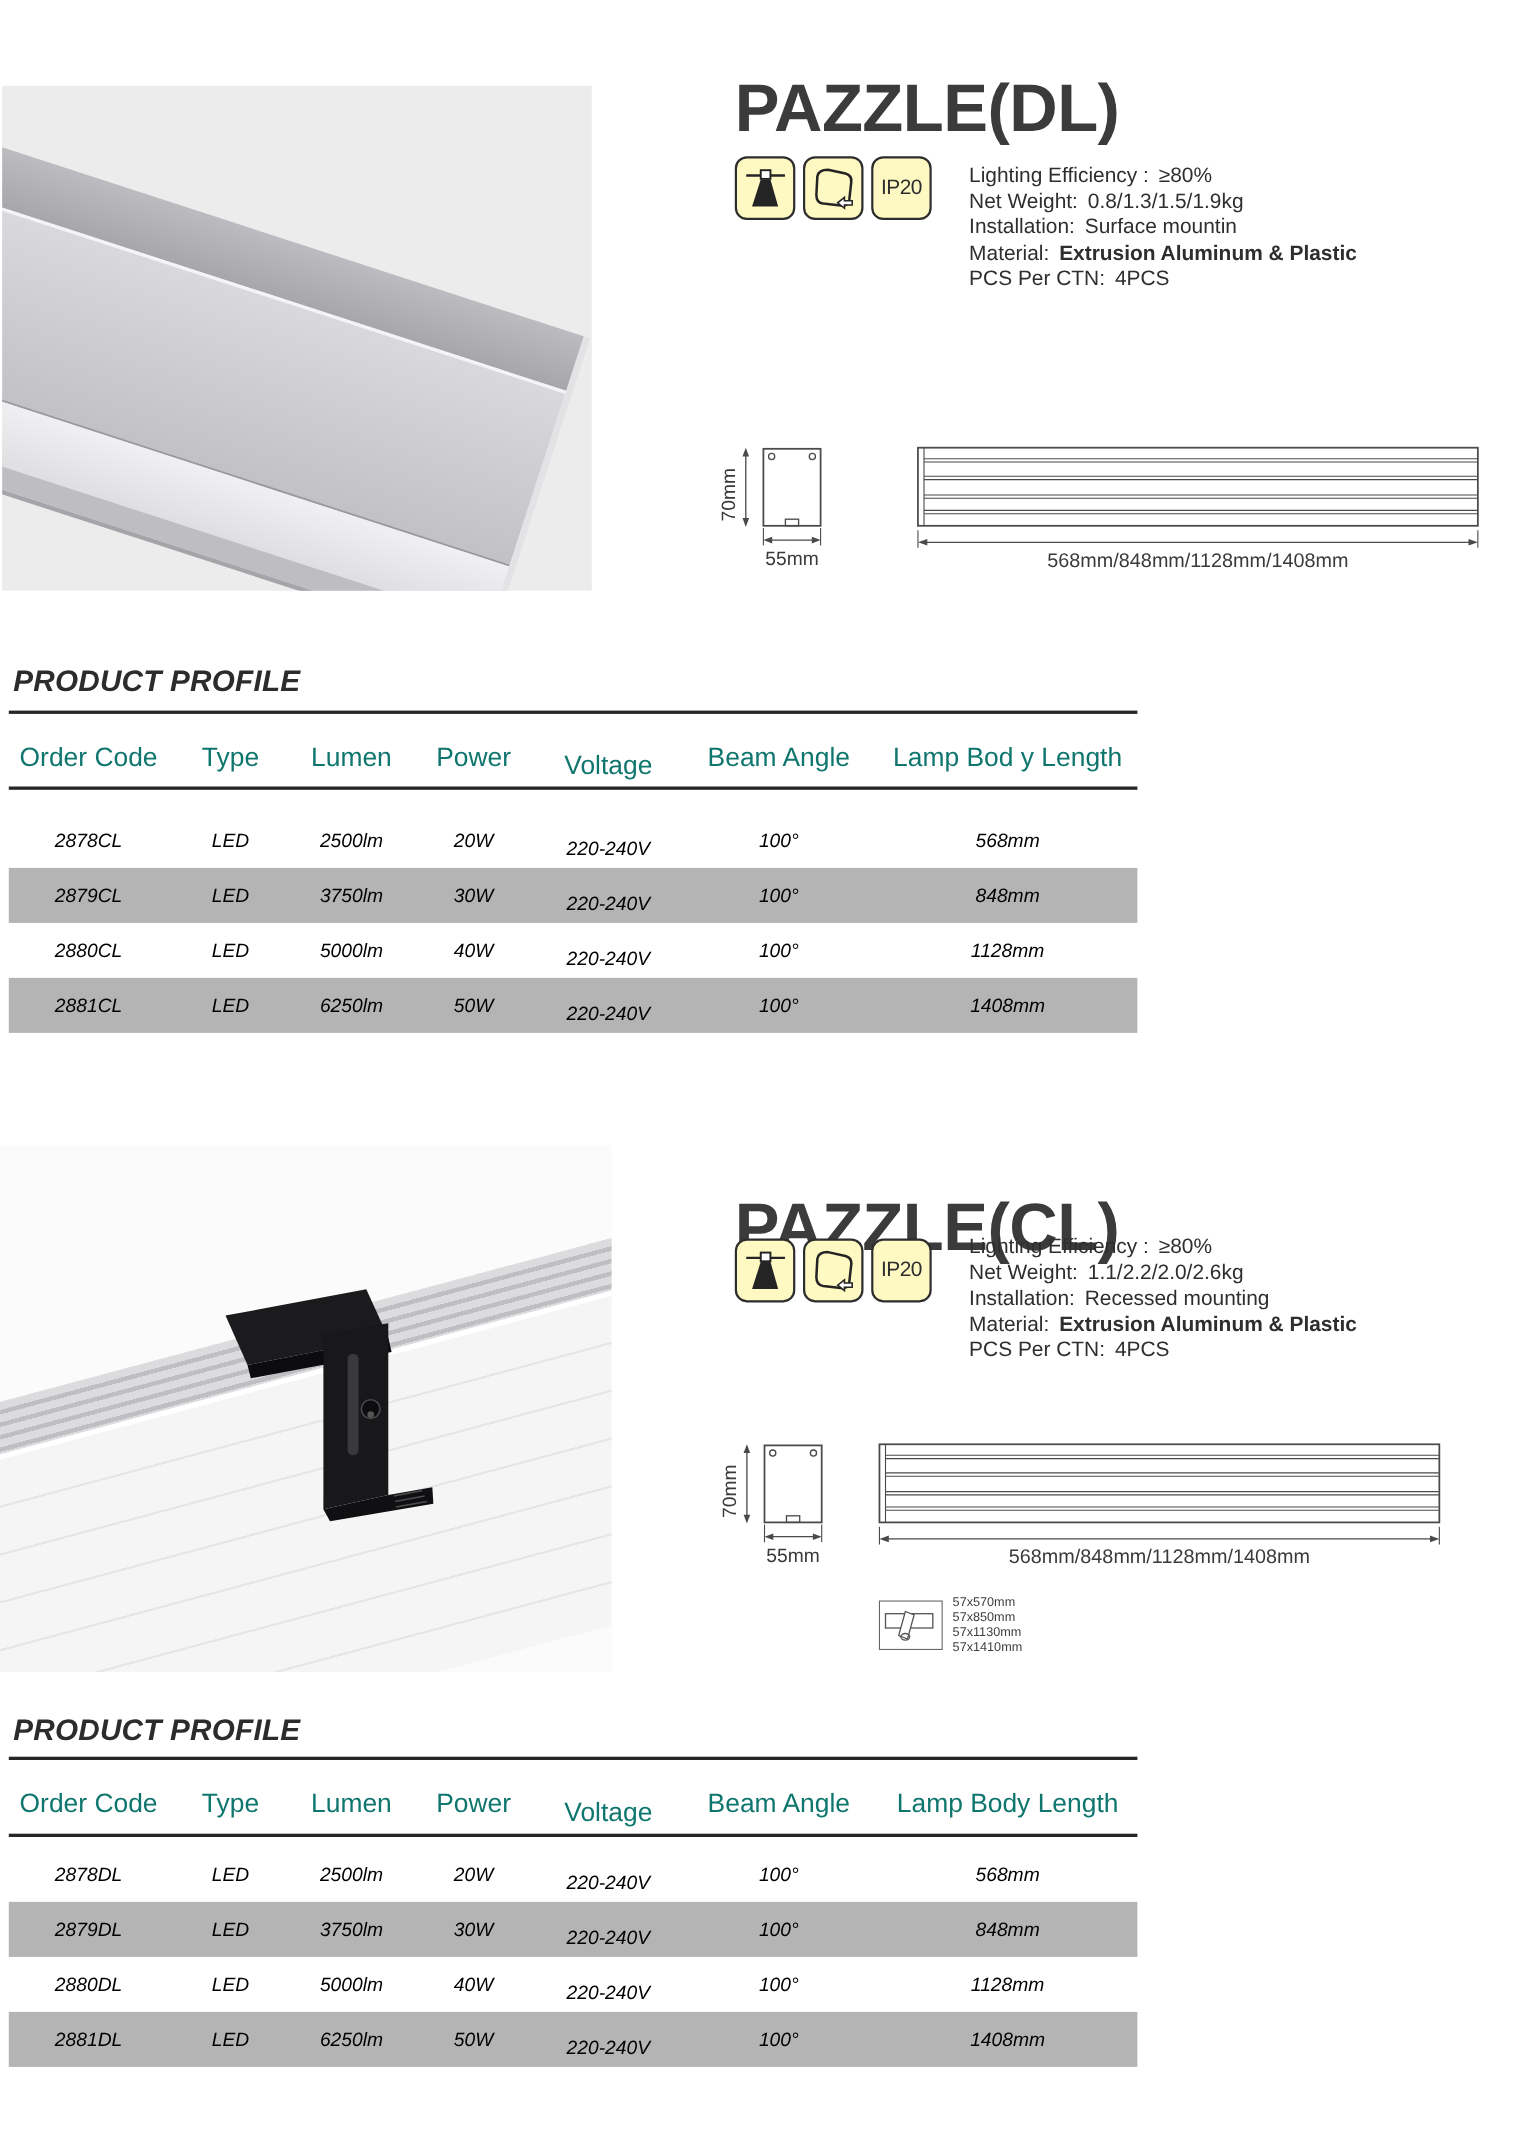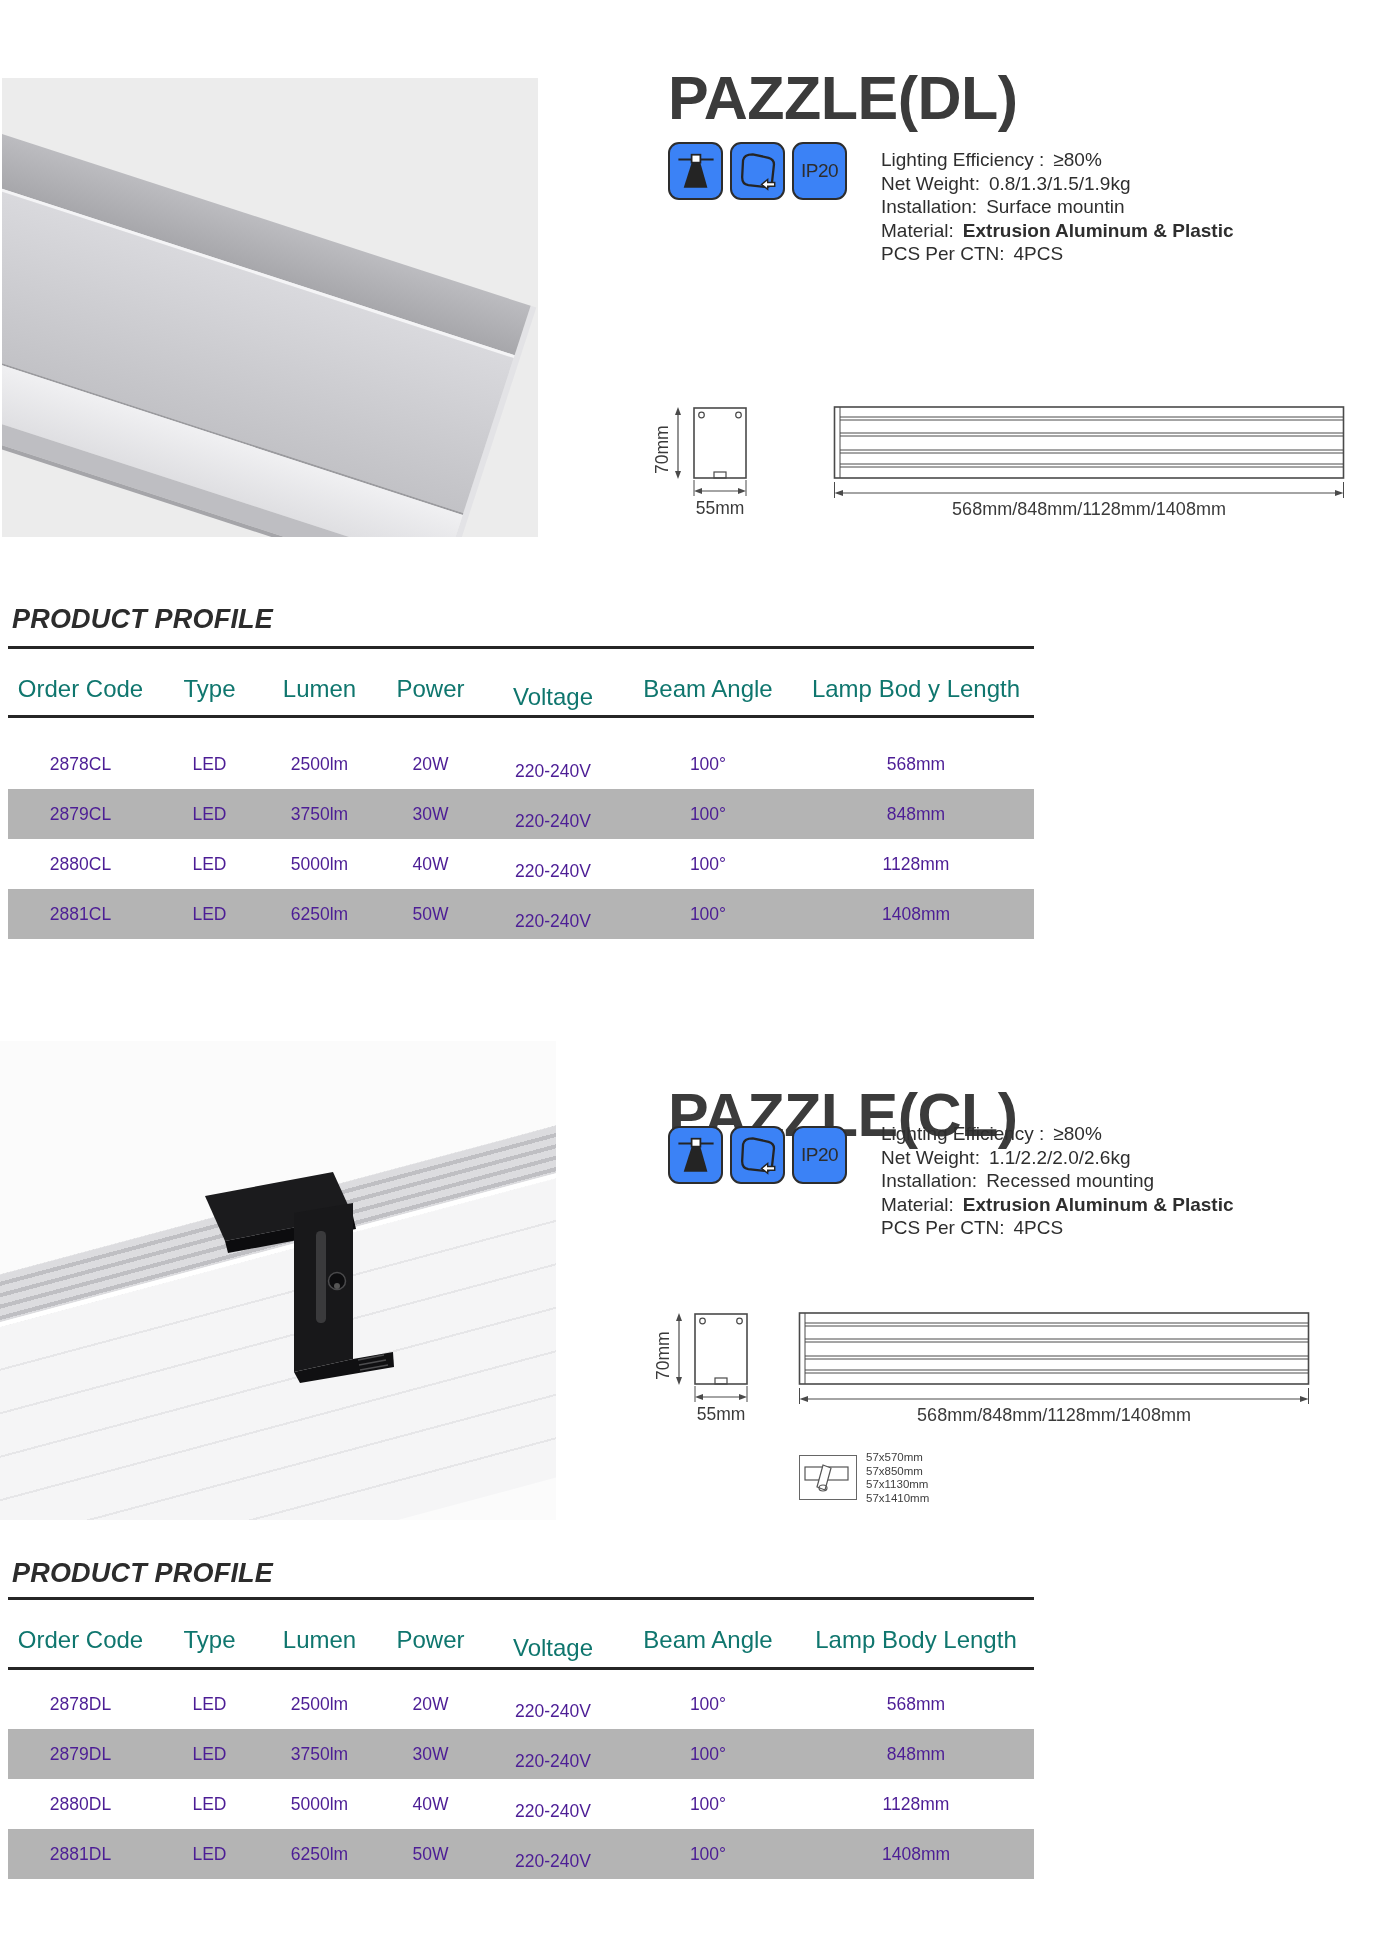--- a/index.html
+++ b/index.html
@@ -26,21 +26,21 @@
   .bar2 .g-hl{height:5px;background:#ffffff;}
   .bar2 .g-face{flex:1;background:repeating-linear-gradient(180deg,#f5f5f6 0 40px,#e6e6e8 40px 42px);}
   .clamp{position:absolute;left:0;top:0;}
 
   
   .title{position:absolute;left:668px;font-size:61px;font-weight:600;color:#3b3b3b;
          letter-spacing:-0.5px;line-height:1.05;margin:0;}
   .t1{top:66px;} .t2{top:1083px;}
   .icons{position:absolute;display:flex;gap:7px;}
   .icons1{left:668px;top:142px;} .icons2{left:668px;top:1126px;}
-  .icon-box{width:55px;height:58px;border:2.5px solid #2d2d2d;border-radius:11px;background:#3b82f6;
+  .icon-box{width:55px;height:58px;border:2.5px solid #2d2d2d;border-radius:11px;background:#fef9c3;
             display:flex;align-items:center;justify-content:center;box-sizing:border-box;}
   .ip-text{font-size:19px;color:#2d2d2d;font-weight:500;letter-spacing:-0.5px;}
   .specs{position:absolute;font-size:19px;line-height:23.5px;color:#2e2e2e;white-space:nowrap;}
   .specs1{left:881px;top:148px;} .specs2{left:881px;top:1122px;}
   .spec-line .sl{margin-right:9px;}
   .sv.b{font-weight:700;}
 
   
   svg text{font-family:"Liberation Sans","DejaVu Sans",sans-serif;fill:#3a3a3a;}
   .dimtxt{font-size:17.5px;} .lentxt{font-size:18px;}
@@ -54,21 +54,21 @@
 
   
   .profile-heading{position:absolute;left:12px;font-size:27px;font-weight:600;color:#2c2c2c;
                    letter-spacing:0.2px;margin:0;font-style:italic;}
   .ph1{top:604px;} .ph2{top:1558px;}
   .rule{position:absolute;left:8px;width:1026px;height:3px;background:#262626;}
   .rule1a{top:646px;} .rule1b{top:715px;} .rule2a{top:1597px;} .rule2b{top:1667px;}
   .thead{position:absolute;left:8px;width:1026px;height:50px;display:flex;align-items:center;
          font-size:24px;color:#0f766e;}
   .thead1{top:664px;} .thead2{top:1615px;}
-  .tbody{position:absolute;left:8px;width:1026px;font-size:17.5px;color:#4c1d95;}
+  .tbody{position:absolute;left:8px;width:1026px;font-size:17.5px;color:#000000;font-style:italic;}
   .tbody1{top:739px;} .tbody2{top:1679px;}
   .trow{display:flex;height:50px;align-items:center;}
   .trow:nth-of-type(even){background:#b4b4b4;}
   .tc{text-align:center;}
   .tc:nth-child(1){width:145px;} .tc:nth-child(2){width:113px;} .tc:nth-child(3){width:107px;}
   .tc:nth-child(4){width:115px;} .tc:nth-child(5){width:130px;margin-top:15px;} .tc:nth-child(6){width:180px;}
   .tc:nth-child(7){width:236px;}
 </style>
 </head>
 <body>

